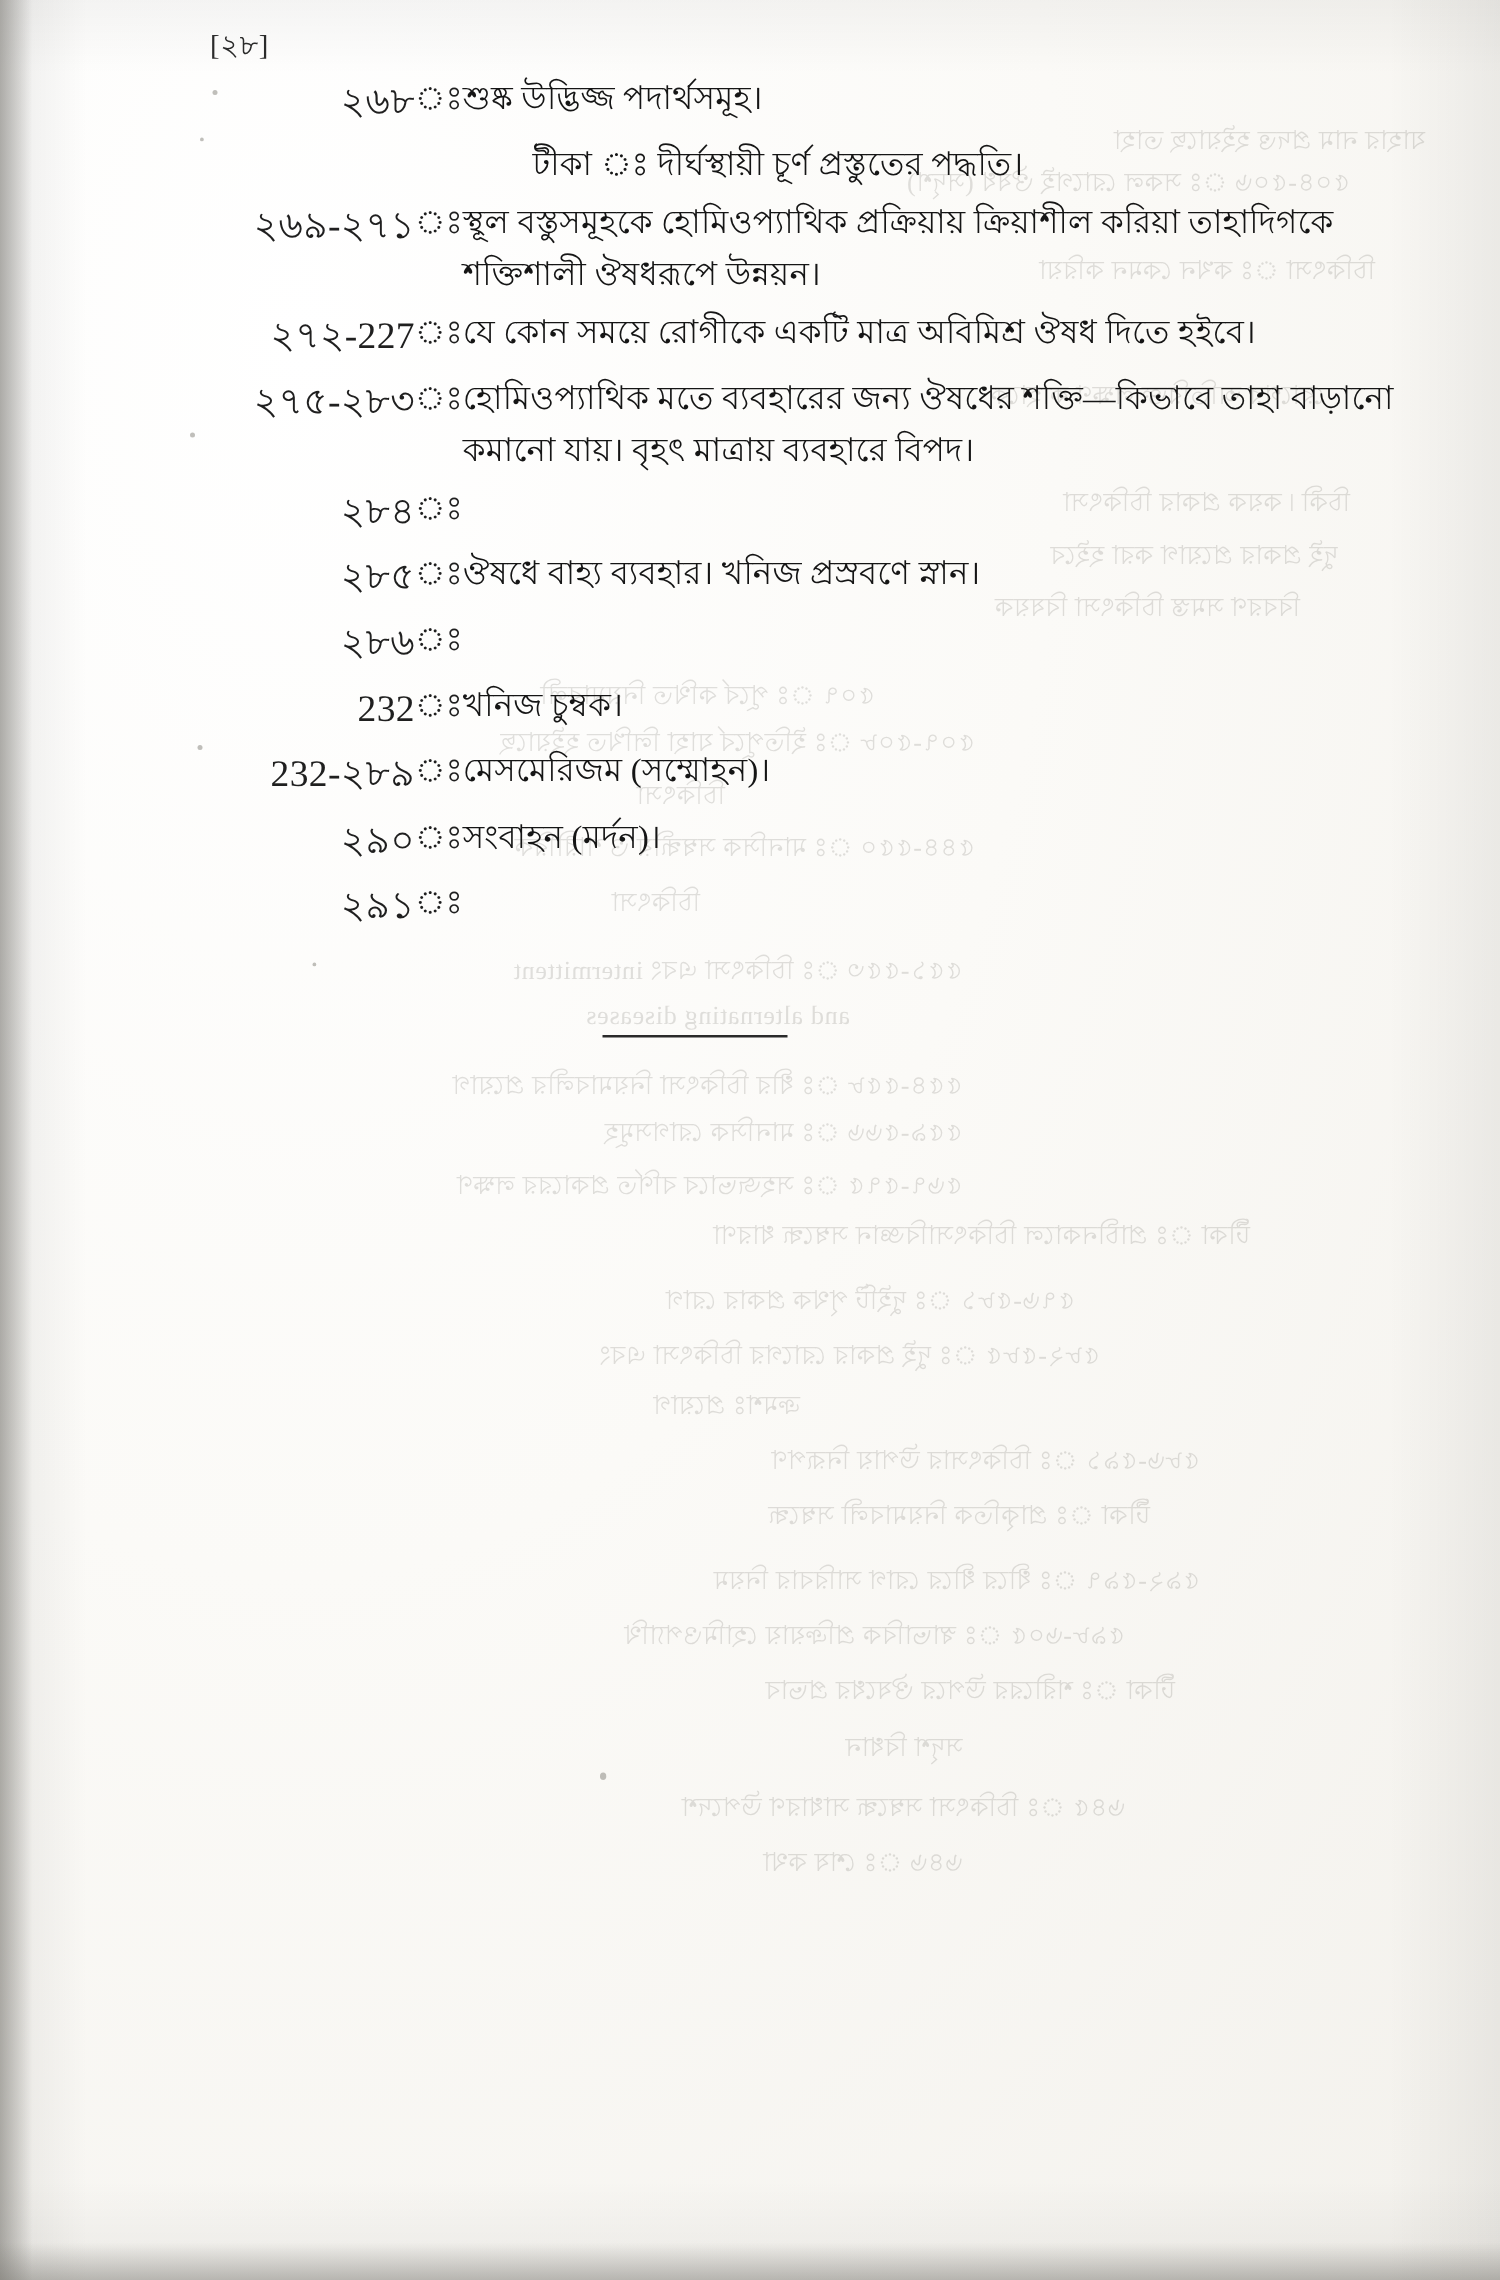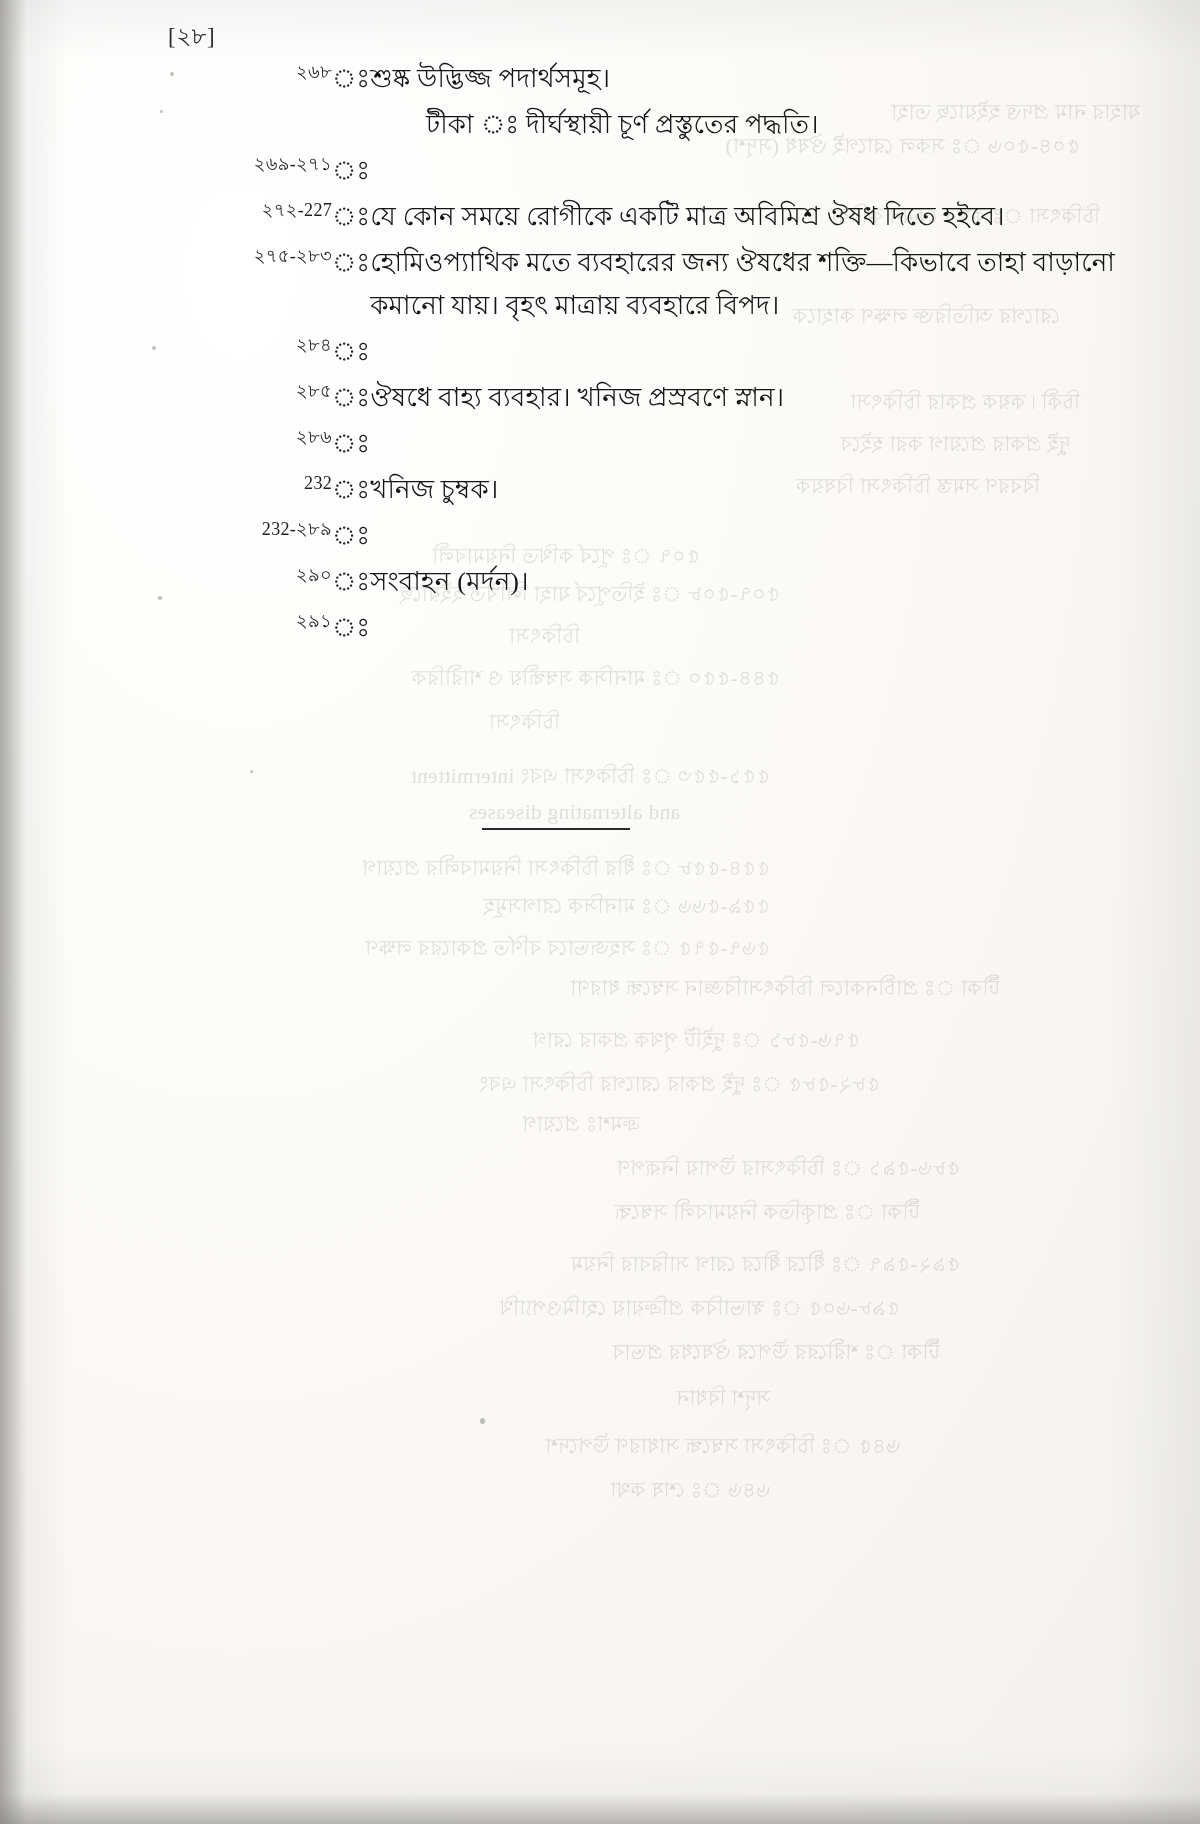--- a/index.html
+++ b/index.html
@@ -93,21 +93,21 @@
 
   .entry {
     display: flex;
     align-items: flex-start;
     margin-bottom: 4px;
   }
   .num {
     width: 192px;
     text-align: right;
     flex: 0 0 192px;
-    font-size: 18px;
+    font-size: 30px;
     color: #1f1f1f;
     line-height: 1.62;
     letter-spacing: 0.3px;
   }
   .colon {
     flex: 0 0 34px;
     text-align: center;
     font-size: 26px;
     color: #1f1f1f;
     line-height: 1.62;
@@ -202,20 +202,21 @@
           <div class="txt">শুষ্ক উদ্ভিজ্জ পদার্থসমূহ।</div>
         </div>
         <div class="entry sub">
           <div class="num"></div>
           <div class="colon"></div>
           <div class="txt indent-note">টীকা ঃ দীর্ঘস্থায়ী চূর্ণ প্রস্তুতের পদ্ধতি।</div>
         </div>
         <div class="entry">
           <div class="num">২৬৯-২৭১</div>
           <div class="colon">ঃ</div>
+          <div class="txt">স্থূল বস্তুসমূহকে হোমিওপ্যাথিক প্রক্রিয়ায় ক্রিয়াশীল করিয়া তাহাদিগকে শক্তিশালী ঔষধরূপে উন্নয়ন।</div>
         </div>
         <div class="entry">
           <div class="num">২৭২-227</div>
           <div class="colon">ঃ</div>
           <div class="txt">যে কোন সময়ে রোগীকে একটি মাত্র অবিমিশ্র ঔষধ দিতে হইবে।</div>
         </div>
         <div class="entry">
           <div class="num">২৭৫-২৮৩</div>
           <div class="colon">ঃ</div>
           <div class="txt">হোমিওপ্যাথিক মতে ব্যবহারের জন্য ঔষধের শক্তি—কিভাবে তাহা বাড়ানো কমানো যায়। বৃহৎ মাত্রায় ব্যবহারে বিপদ।</div>
@@ -234,20 +235,21 @@
           <div class="colon">ঃ</div>
         </div>
         <div class="entry">
           <div class="num">232</div>
           <div class="colon">ঃ</div>
           <div class="txt">খনিজ চুম্বক।</div>
         </div>
         <div class="entry">
           <div class="num">232-২৮৯</div>
           <div class="colon">ঃ</div>
+          <div class="txt">মেসমেরিজম (সম্মোহন)।</div>
         </div>
         <div class="entry">
           <div class="num">২৯০</div>
           <div class="colon">ঃ</div>
           <div class="txt">সংবাহন (মর্দন)।</div>
         </div>
         <div class="entry">
           <div class="num">২৯১</div>
           <div class="colon">ঃ</div>
         </div>

